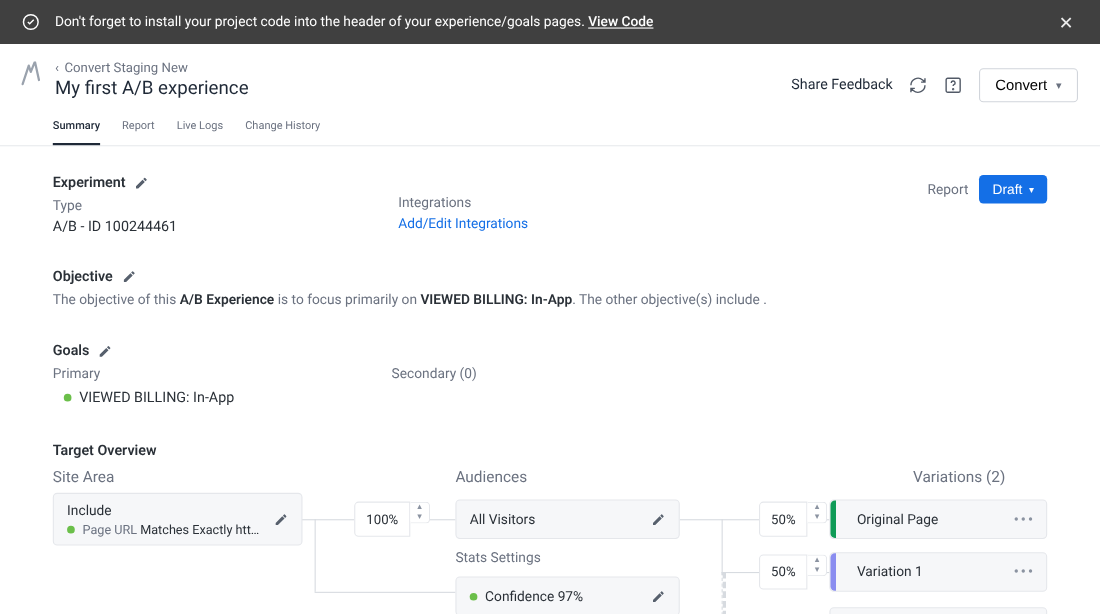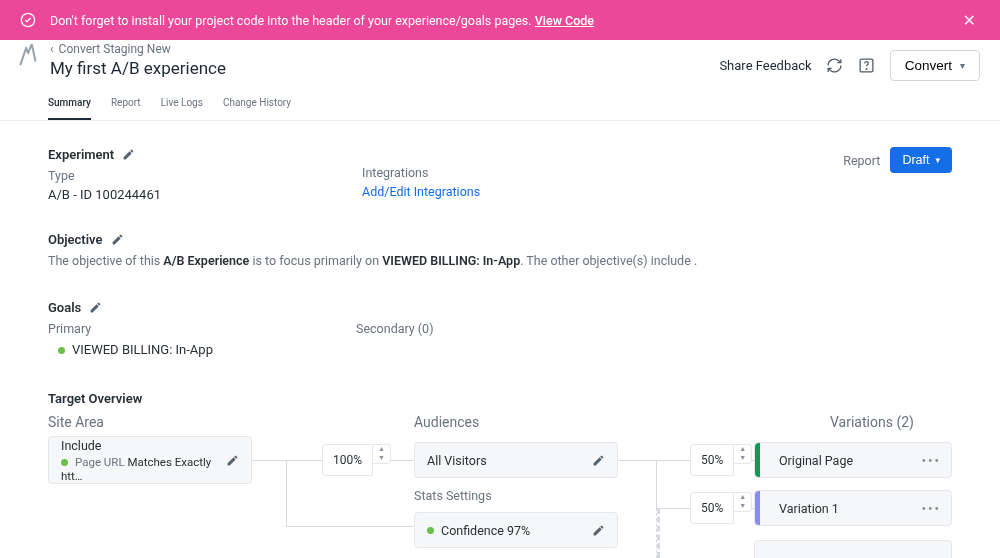--- a/index.html
+++ b/index.html
@@ -1,26 +1,26 @@
 <!DOCTYPE html>
 <html><head>
 <meta charset="utf-8">
 <style>
   * { box-sizing: border-box; margin: 0; padding: 0; }
   body { font-family: -apple-system, BlinkMacSystemFont, "Segoe UI", Roboto, sans-serif; font-size: 13px; color: #2a3037; background: #fff; width: 1000px; }
   
   
-  .banner { background: #ec4899; color: #fff; display: flex; align-items: center; height: 40px; padding: 0 20px; font-size: 12.5px; }
+  .banner { background: #404040; color: #fff; display: flex; align-items: center; height: 40px; padding: 0 20px; font-size: 12.5px; }
   .banner .icon { margin-right: 14px; display: inline-flex; }
   .banner .msg { flex: 1; }
   .banner .link { text-decoration: underline; cursor: pointer; font-weight: 500; }
   .banner .close { cursor: pointer; font-size: 16px; opacity: .9; padding: 4px; }
 
   
-  .header { display: flex; align-items: flex-start; padding: 2px 20px 0 16px; justify-content: flex-end; }
+  .header { display: flex; align-items: flex-start; padding: 14px 20px 0 16px; justify-content: flex-end; }
   .logo { width: 24px; height: 26px; margin-right: 10px; margin-top: 2px; }
   .logo svg { width: 100%; height: 100%; }
   .crumb { font-size: 12px; color: #6b7280; cursor: pointer; }
   .crumb::before { content: "‹"; margin-right: 5px; }
   .title { font-size: 17px; font-weight: 400; color: #1f2937; margin-top: 2px; }
   .header-actions { margin-left: auto; display: flex; align-items: center; gap: 14px; margin-top: 8px; }
   .feedback { font-size: 13px; color: #1f2937; cursor: pointer; }
   .ico-btn { width: 18px; height: 18px; color: #525a67; cursor: pointer; display: inline-flex; align-items: center; justify-content: center; }
   .convert-btn { border: 1px solid #d1d5db; background: #fff; padding: 7px 14px; border-radius: 4px; font-size: 13.5px; font-weight: 500; cursor: pointer; display: flex; align-items: center; gap: 8px; }
   .chev { font-size: 10px; color: #6b7280; }
@@ -65,21 +65,21 @@
   .to-grid { position: relative; margin-top: 6px; height: 140px; }
   .card { position: absolute; background: #f6f7f9; border: 1px solid #e5e7eb; border-radius: 4px; display: flex; align-items: center; padding: 0 12px; font-size: 12.5px; }
   .card .pencil { margin-left: auto; }
   .stepper { position: absolute; display: flex; align-items: flex-start; }
   .stepper .val-box { border: 1px solid #e5e7eb; border-radius: 4px 0 0 4px; padding: 8px 10px; font-size: 12px; background: #fff; }
   .stepper .arrows { border: 1px solid #e5e7eb; border-left: none; border-radius: 0 4px 4px 0; display: flex; flex-direction: column; background: #fff; }
   .stepper .arrows span { font-size: 7px; color: #8b93a1; padding: 1px 5px; cursor: pointer; line-height: 1; }
   .conn { position: absolute; border-color: #d7dbe0; }
   .conn-dash { border-style: dashed; }
 
-  .site-card { left: 0; top: 0; width: 204px; height: 48px; flex-direction: row; align-items: center; }
+  .site-card { left: 0; top: 0; width: 227px; height: 48px; flex-direction: row; align-items: center; }
   .site-card .inner { flex: 1; }
   .site-card .t { color: #2a3037; font-size: 12.5px; }
   .site-card .s { font-size: 11.5px; color: #6b7280; margin-top: 2px; }
   .site-card .s .m { color: #2a3037; }
 
   .var-card { right: 0; width: 198px; height: 36px; padding-right: 10px; }
   .var-card .bar { position: absolute; left: 0; top: 0; bottom: 0; width: 5px; border-radius: 4px 0 0 4px; }
   .var-card .dots { margin-left: auto; color: #8b93a1; letter-spacing: 2px; font-weight: 700; cursor: pointer; }
   .var-card span.lbl { margin-left: 12px; }
 

